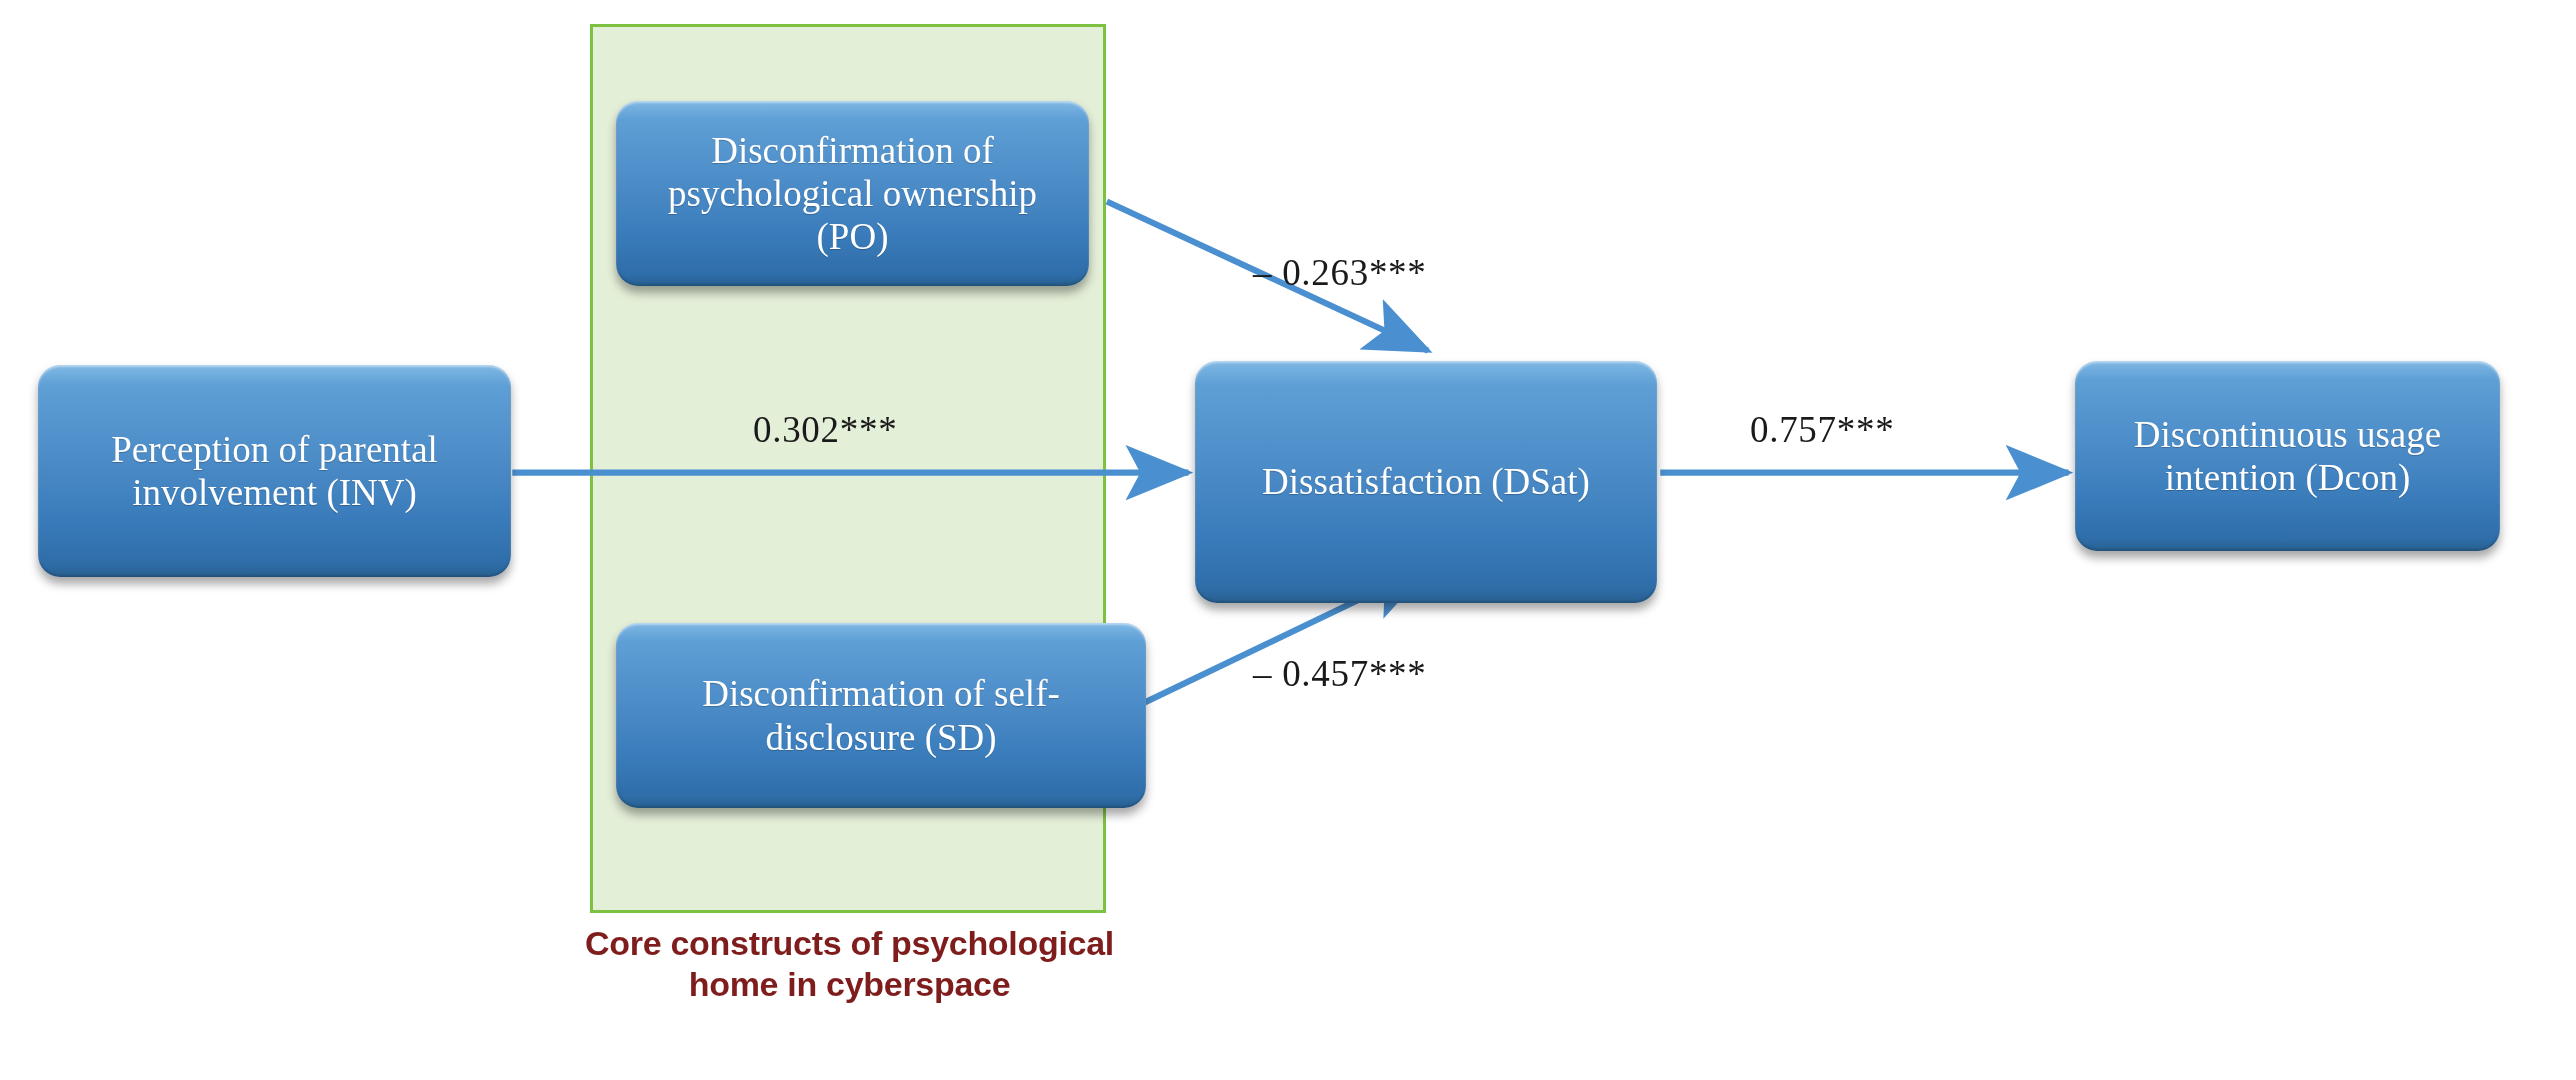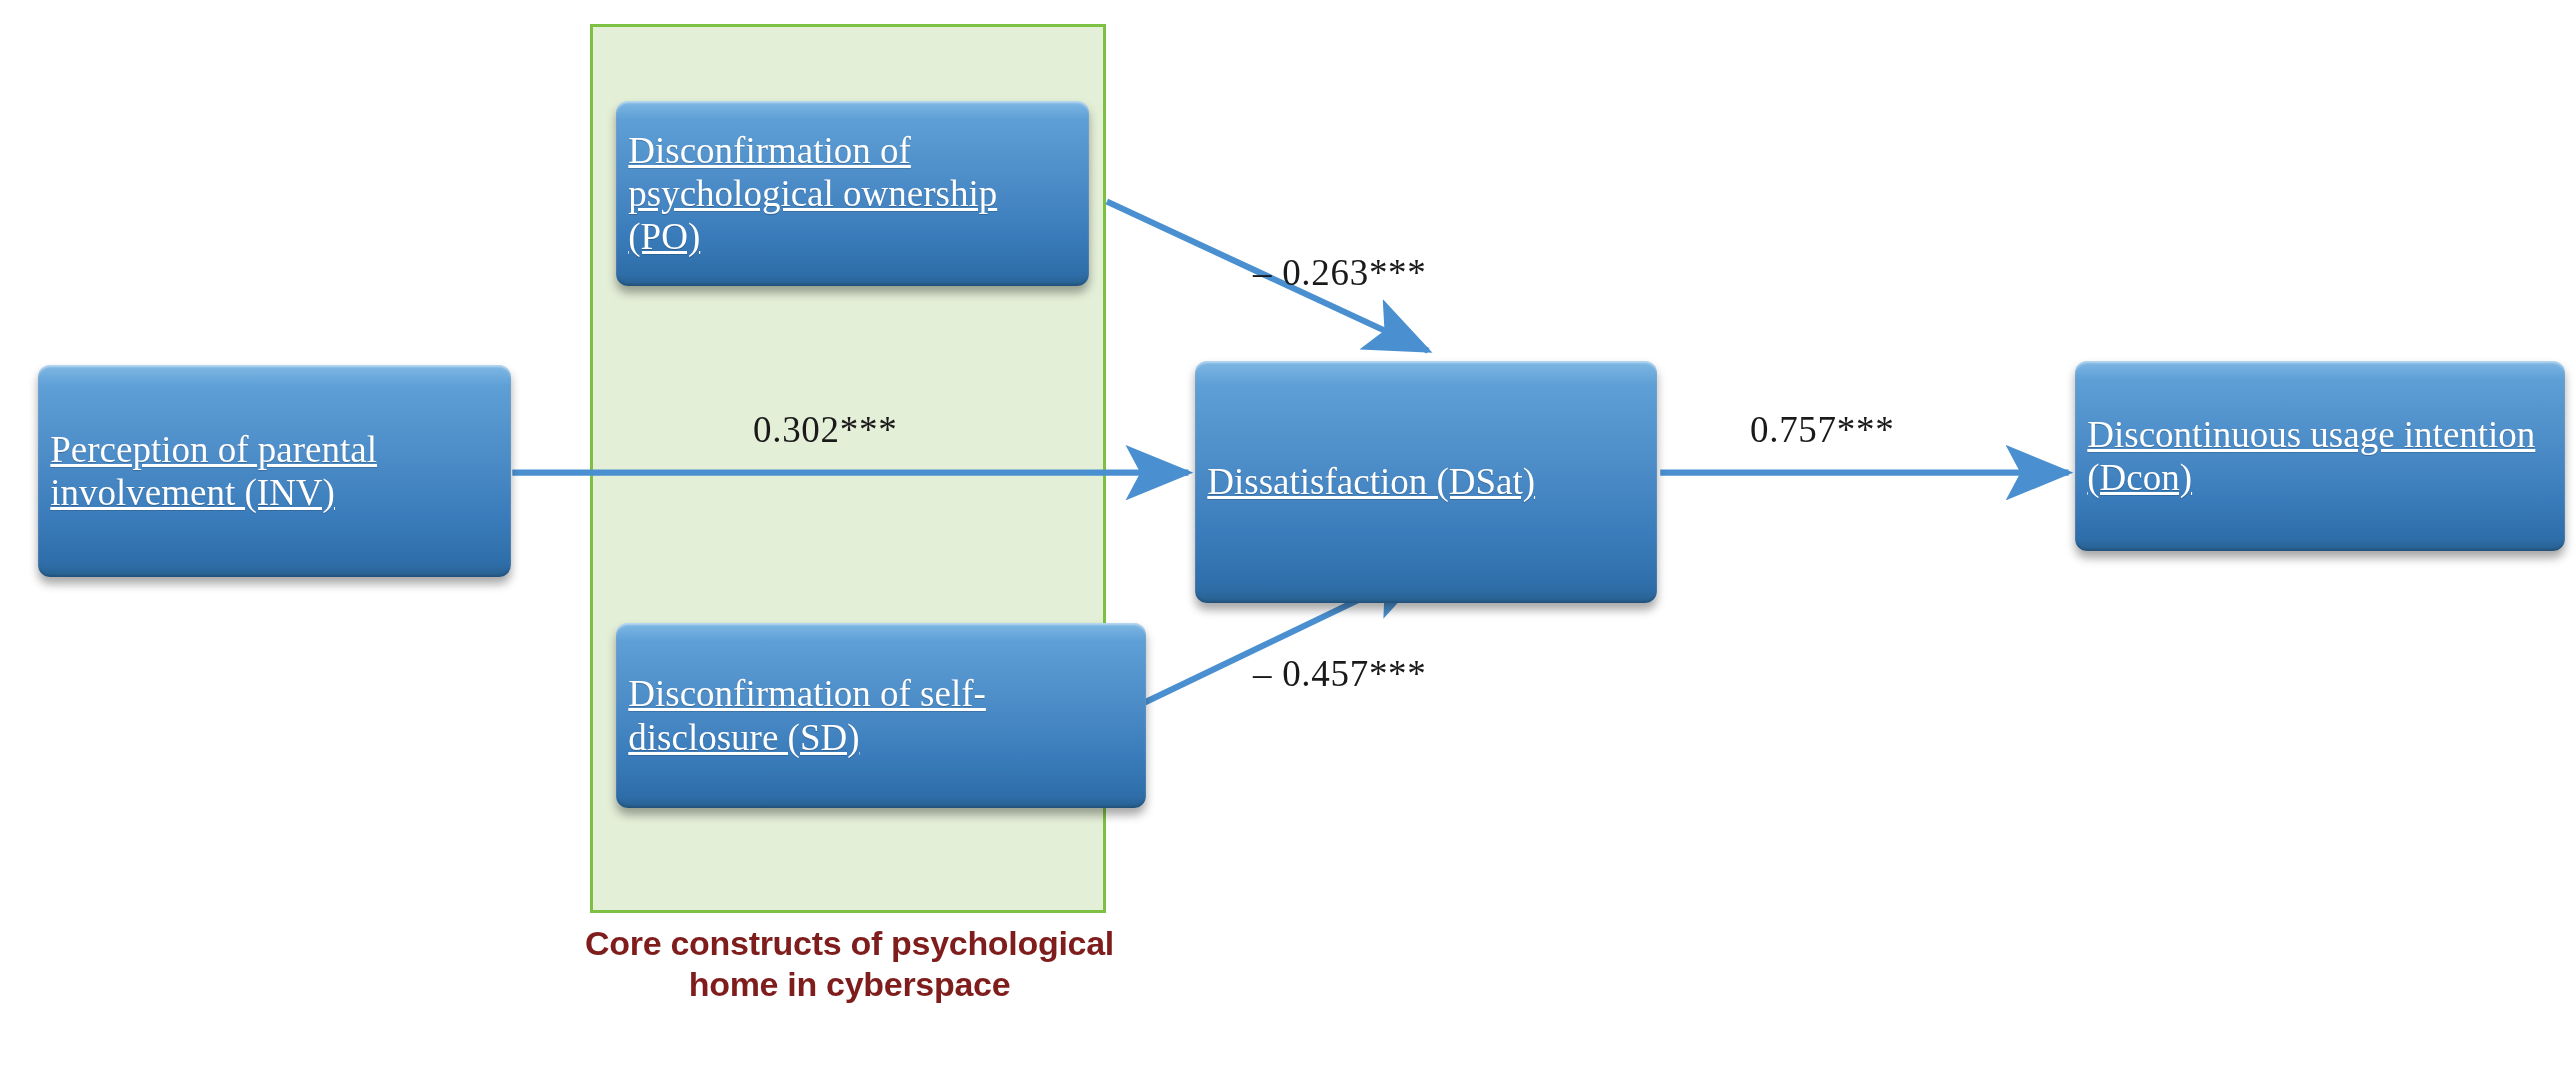--- a/index.html
+++ b/index.html
@@ -42,49 +42,48 @@
     font-weight: bold;
     font-size: 34px;
     line-height: 1.22;
     letter-spacing: -0.3px;
   }
 
   
   .node {
     position: absolute;
     box-sizing: border-box;
-    border-radius: 12px;
+    border-radius: 22px;
     background: linear-gradient(to bottom,
                 #7FB8E4 0%,
                 #5E9FD6 10%,
                 #4E8EC9 40%,
                 #3A7CBB 72%,
                 #2E6DA8 94%,
                 #28608F 100%);
     box-shadow: 0 6.2px 9.6px rgba(0,0,0,0.34),
                 inset 0 2.1px 2.1px rgba(255,255,255,0.45),
                 inset 0 -2.1px 2.7px rgba(0,0,0,0.16);
     display: flex;
     align-items: center;
     justify-content: center;
     color: #ffffff;
-    text-align: left;
+    text-align: center;
     line-height: 1.17;
     font-size: 37px;
     padding: 2.7px 12.3px;
     text-shadow: 0 0.7px 0.7px rgba(0,0,0,0.22);
-    text-decoration: underline;
   }
   .node .node-label { display: block; width: 100%; }
 
   #node-inv   { left: 38px;   top: 365px;  width: 473px; height: 212px; }
   #node-po    { left: 616px;  top: 101px;  width: 473px; height: 185px; }
   #node-sd    { left: 616px;  top: 623px;  width: 530px; height: 185px; }
   #node-dsat  { left: 1195px; top: 361px;  width: 462px; height: 242px; }
-  #node-dcon  { left: 2075px; top: 361px;  width: 490px; height: 190px; }
+  #node-dcon  { left: 2075px; top: 361px;  width: 425px; height: 190px; }
 
   
   #arrow-layer {
     position: absolute;
     left: 0; top: 0;
     width: 2576px;
     height: 1081px;
     pointer-events: none;
   }
 

